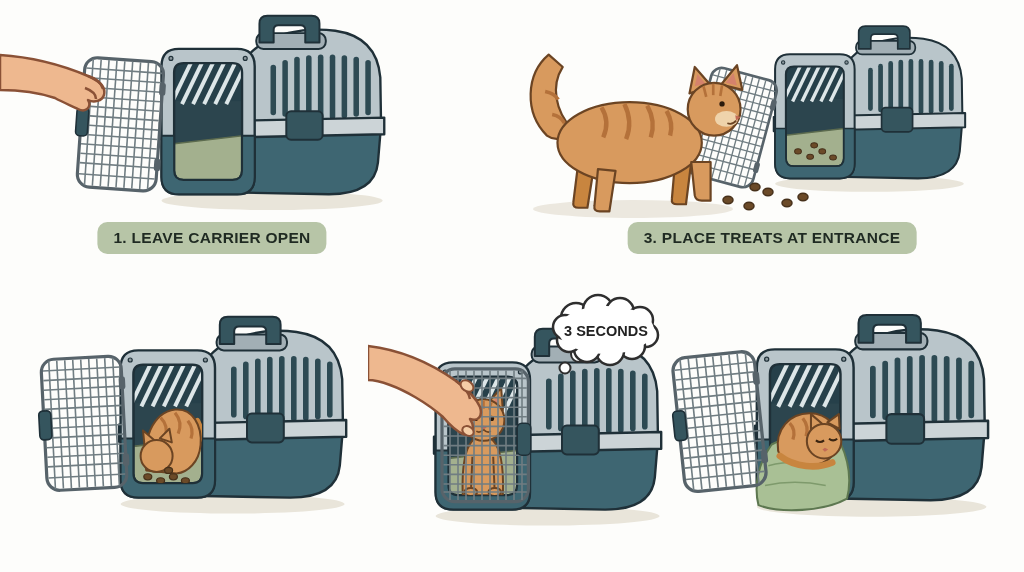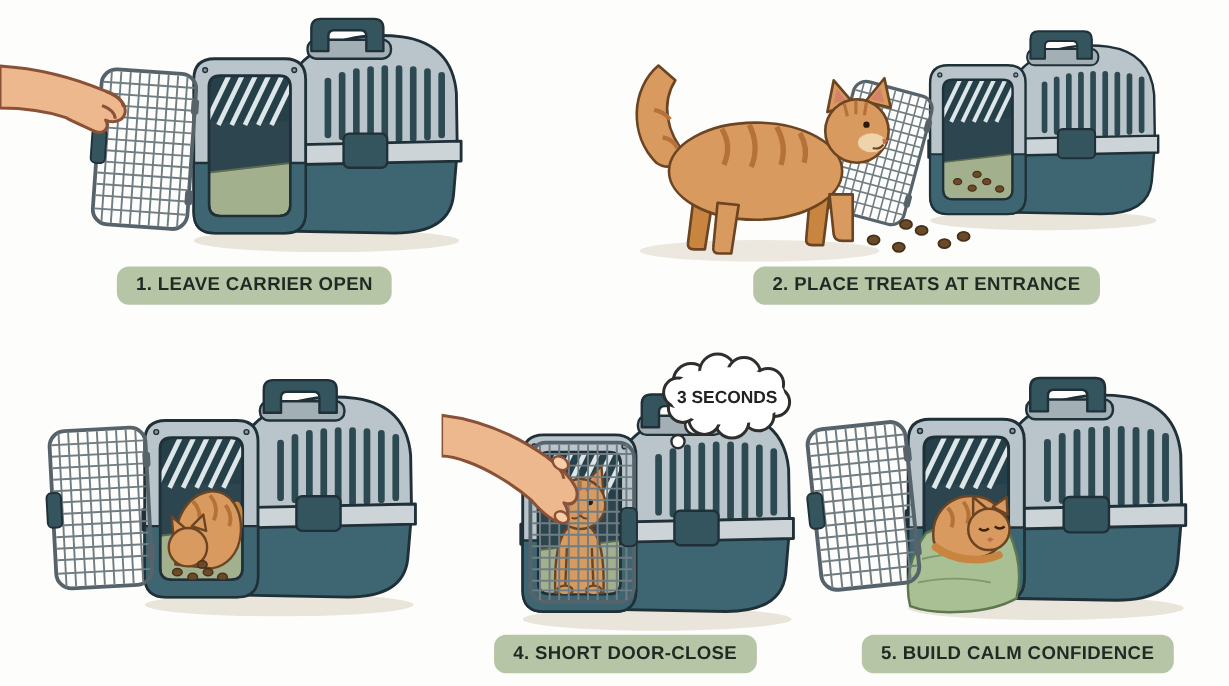--- a/index.html
+++ b/index.html
@@ -311,22 +311,16 @@
       <g transform="translate(-94,58) rotate(-6)">
         <use href="#door-open"></use>
       </g>
     </g>
   </svg>
 
   <div class="pill" style="left:212px;top:222px">
     <span>1. LEAVE CARRIER OPEN</span>
   </div>
   <div class="pill" style="left:772px;top:222px">
-    <span>2. PLACE TREATS AT ENTRANCE</span>
+    <span>3. PLACE TREATS AT ENTRANCE</span>
   </div>
-  <div class="pill" style="left:521px;top:529px">
-    <span>4. SHORT DOOR-CLOSE</span>
-  </div>
-  <div class="pill" style="left:848px;top:529px">
-    <span>5. BUILD CALM CONFIDENCE</span>
-  </div>
 
 </div>
 
 </body></html>

